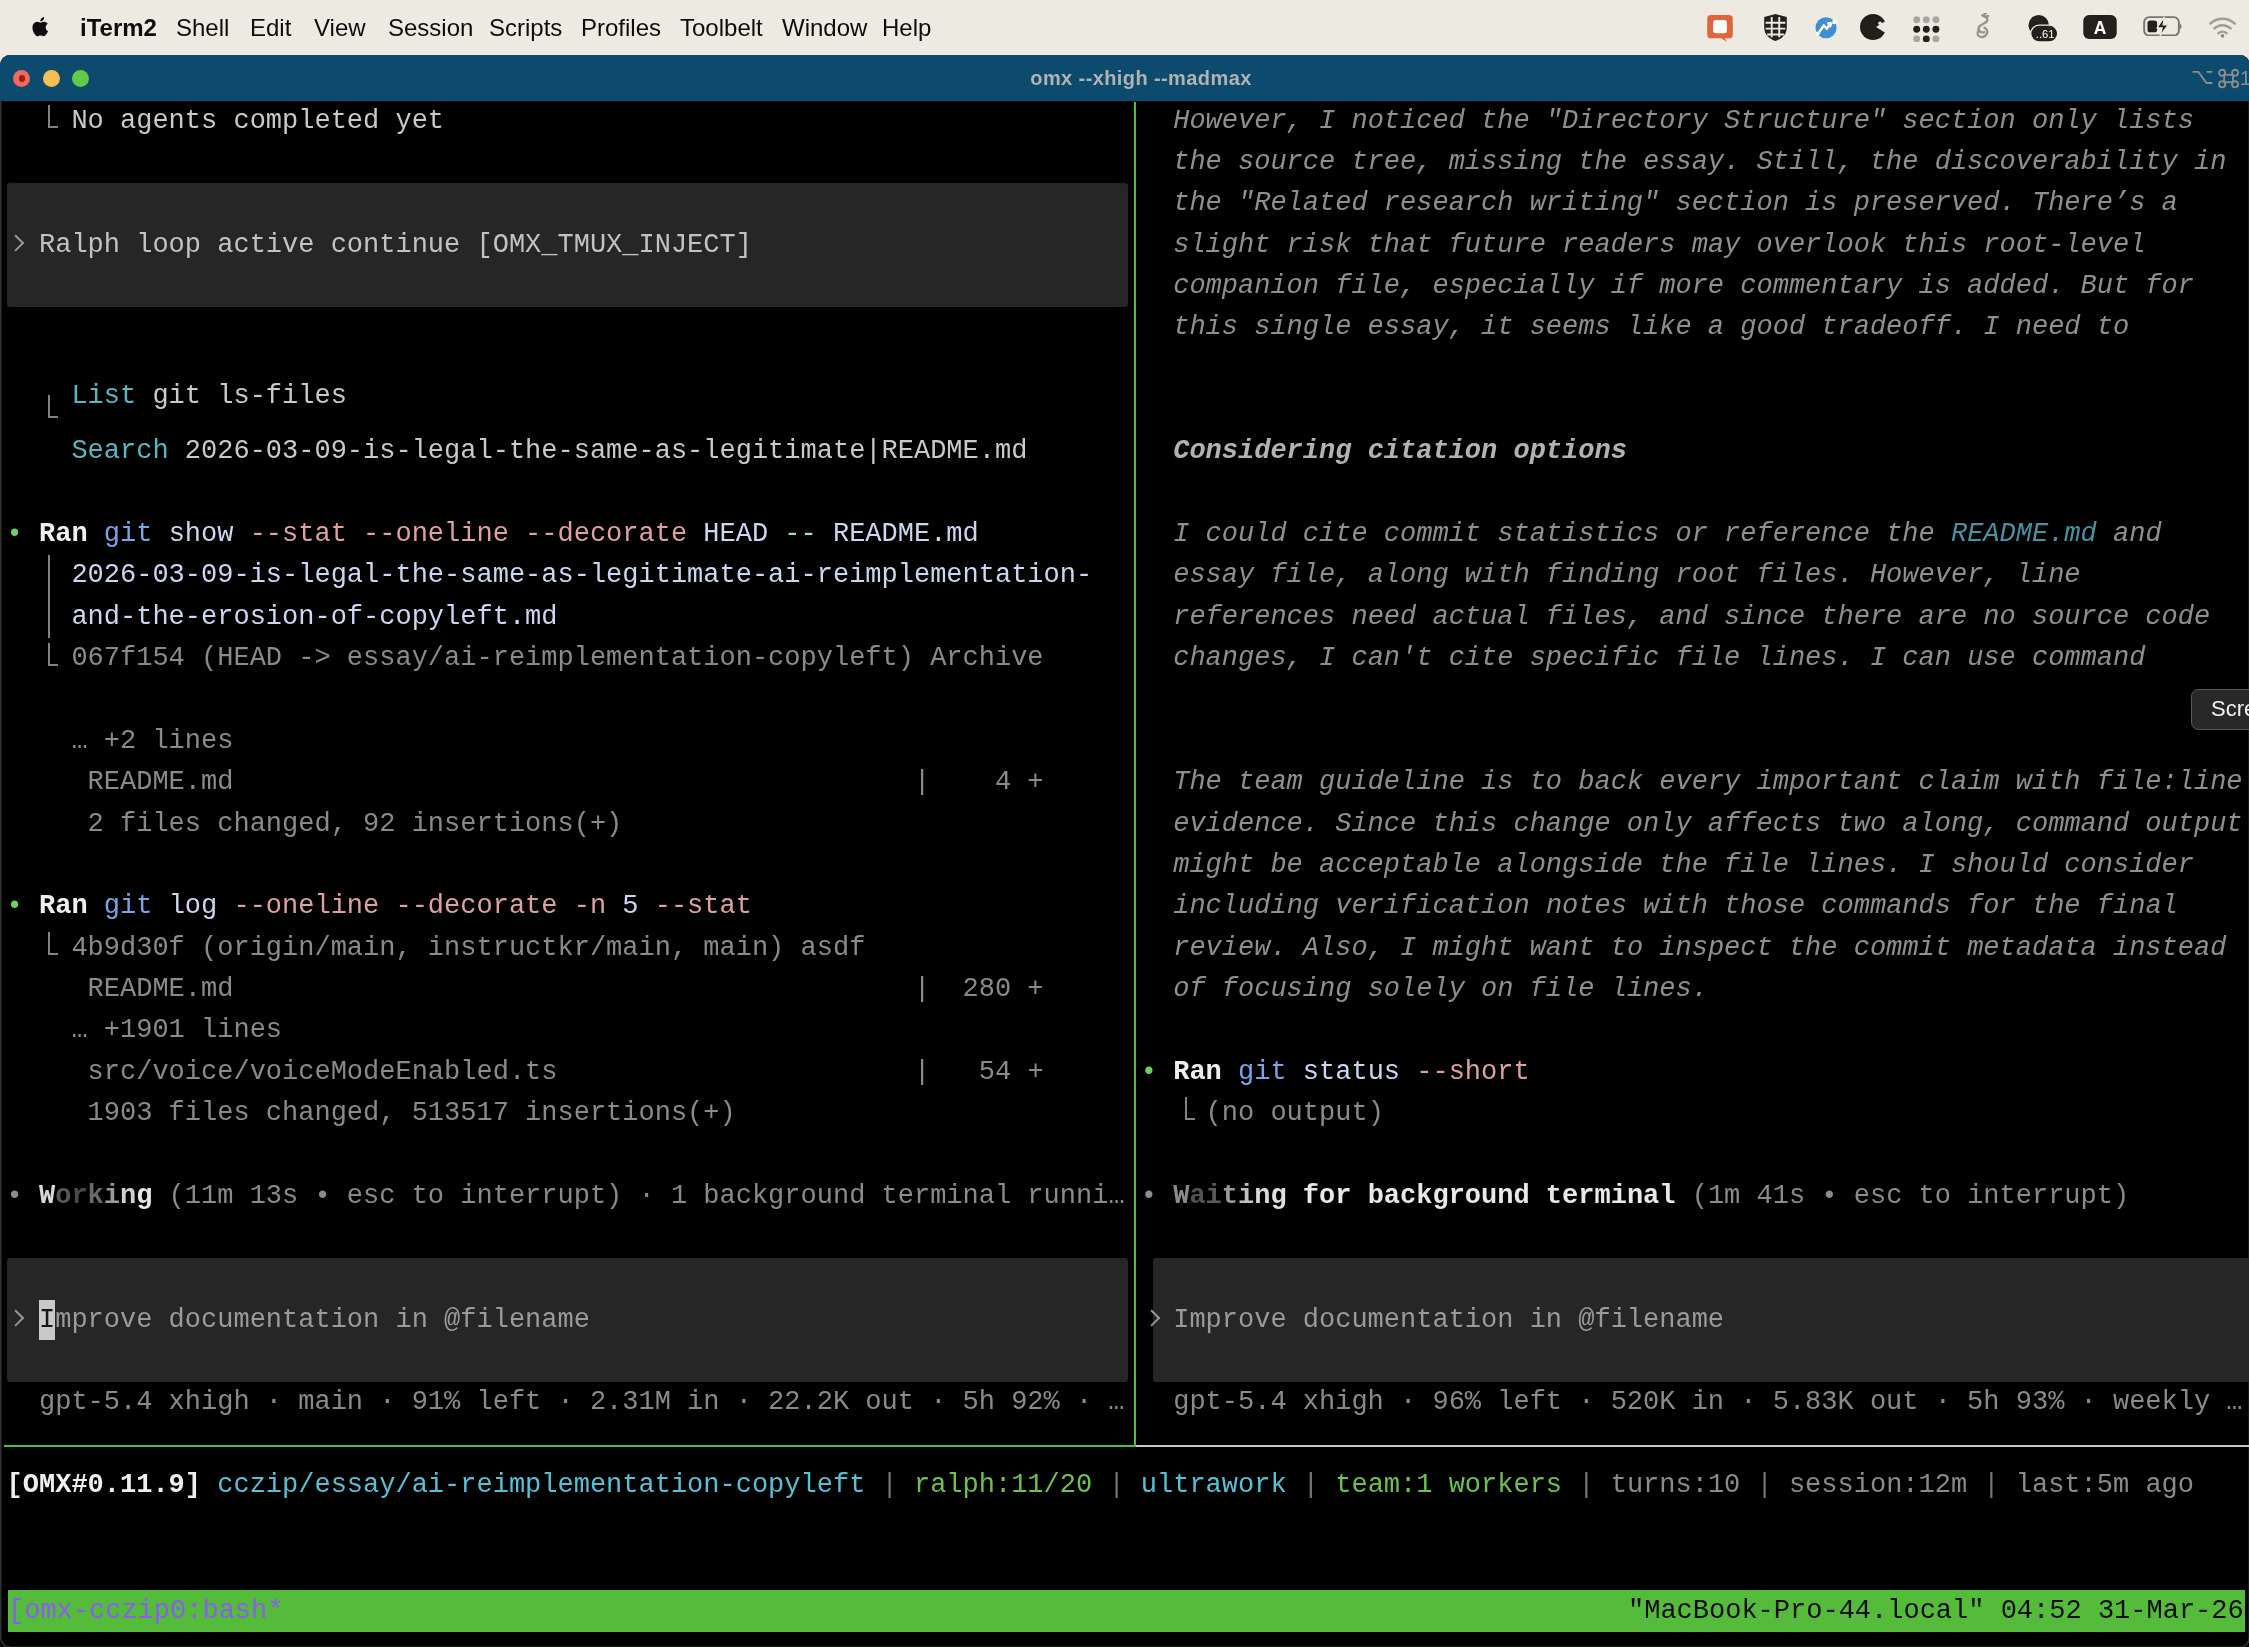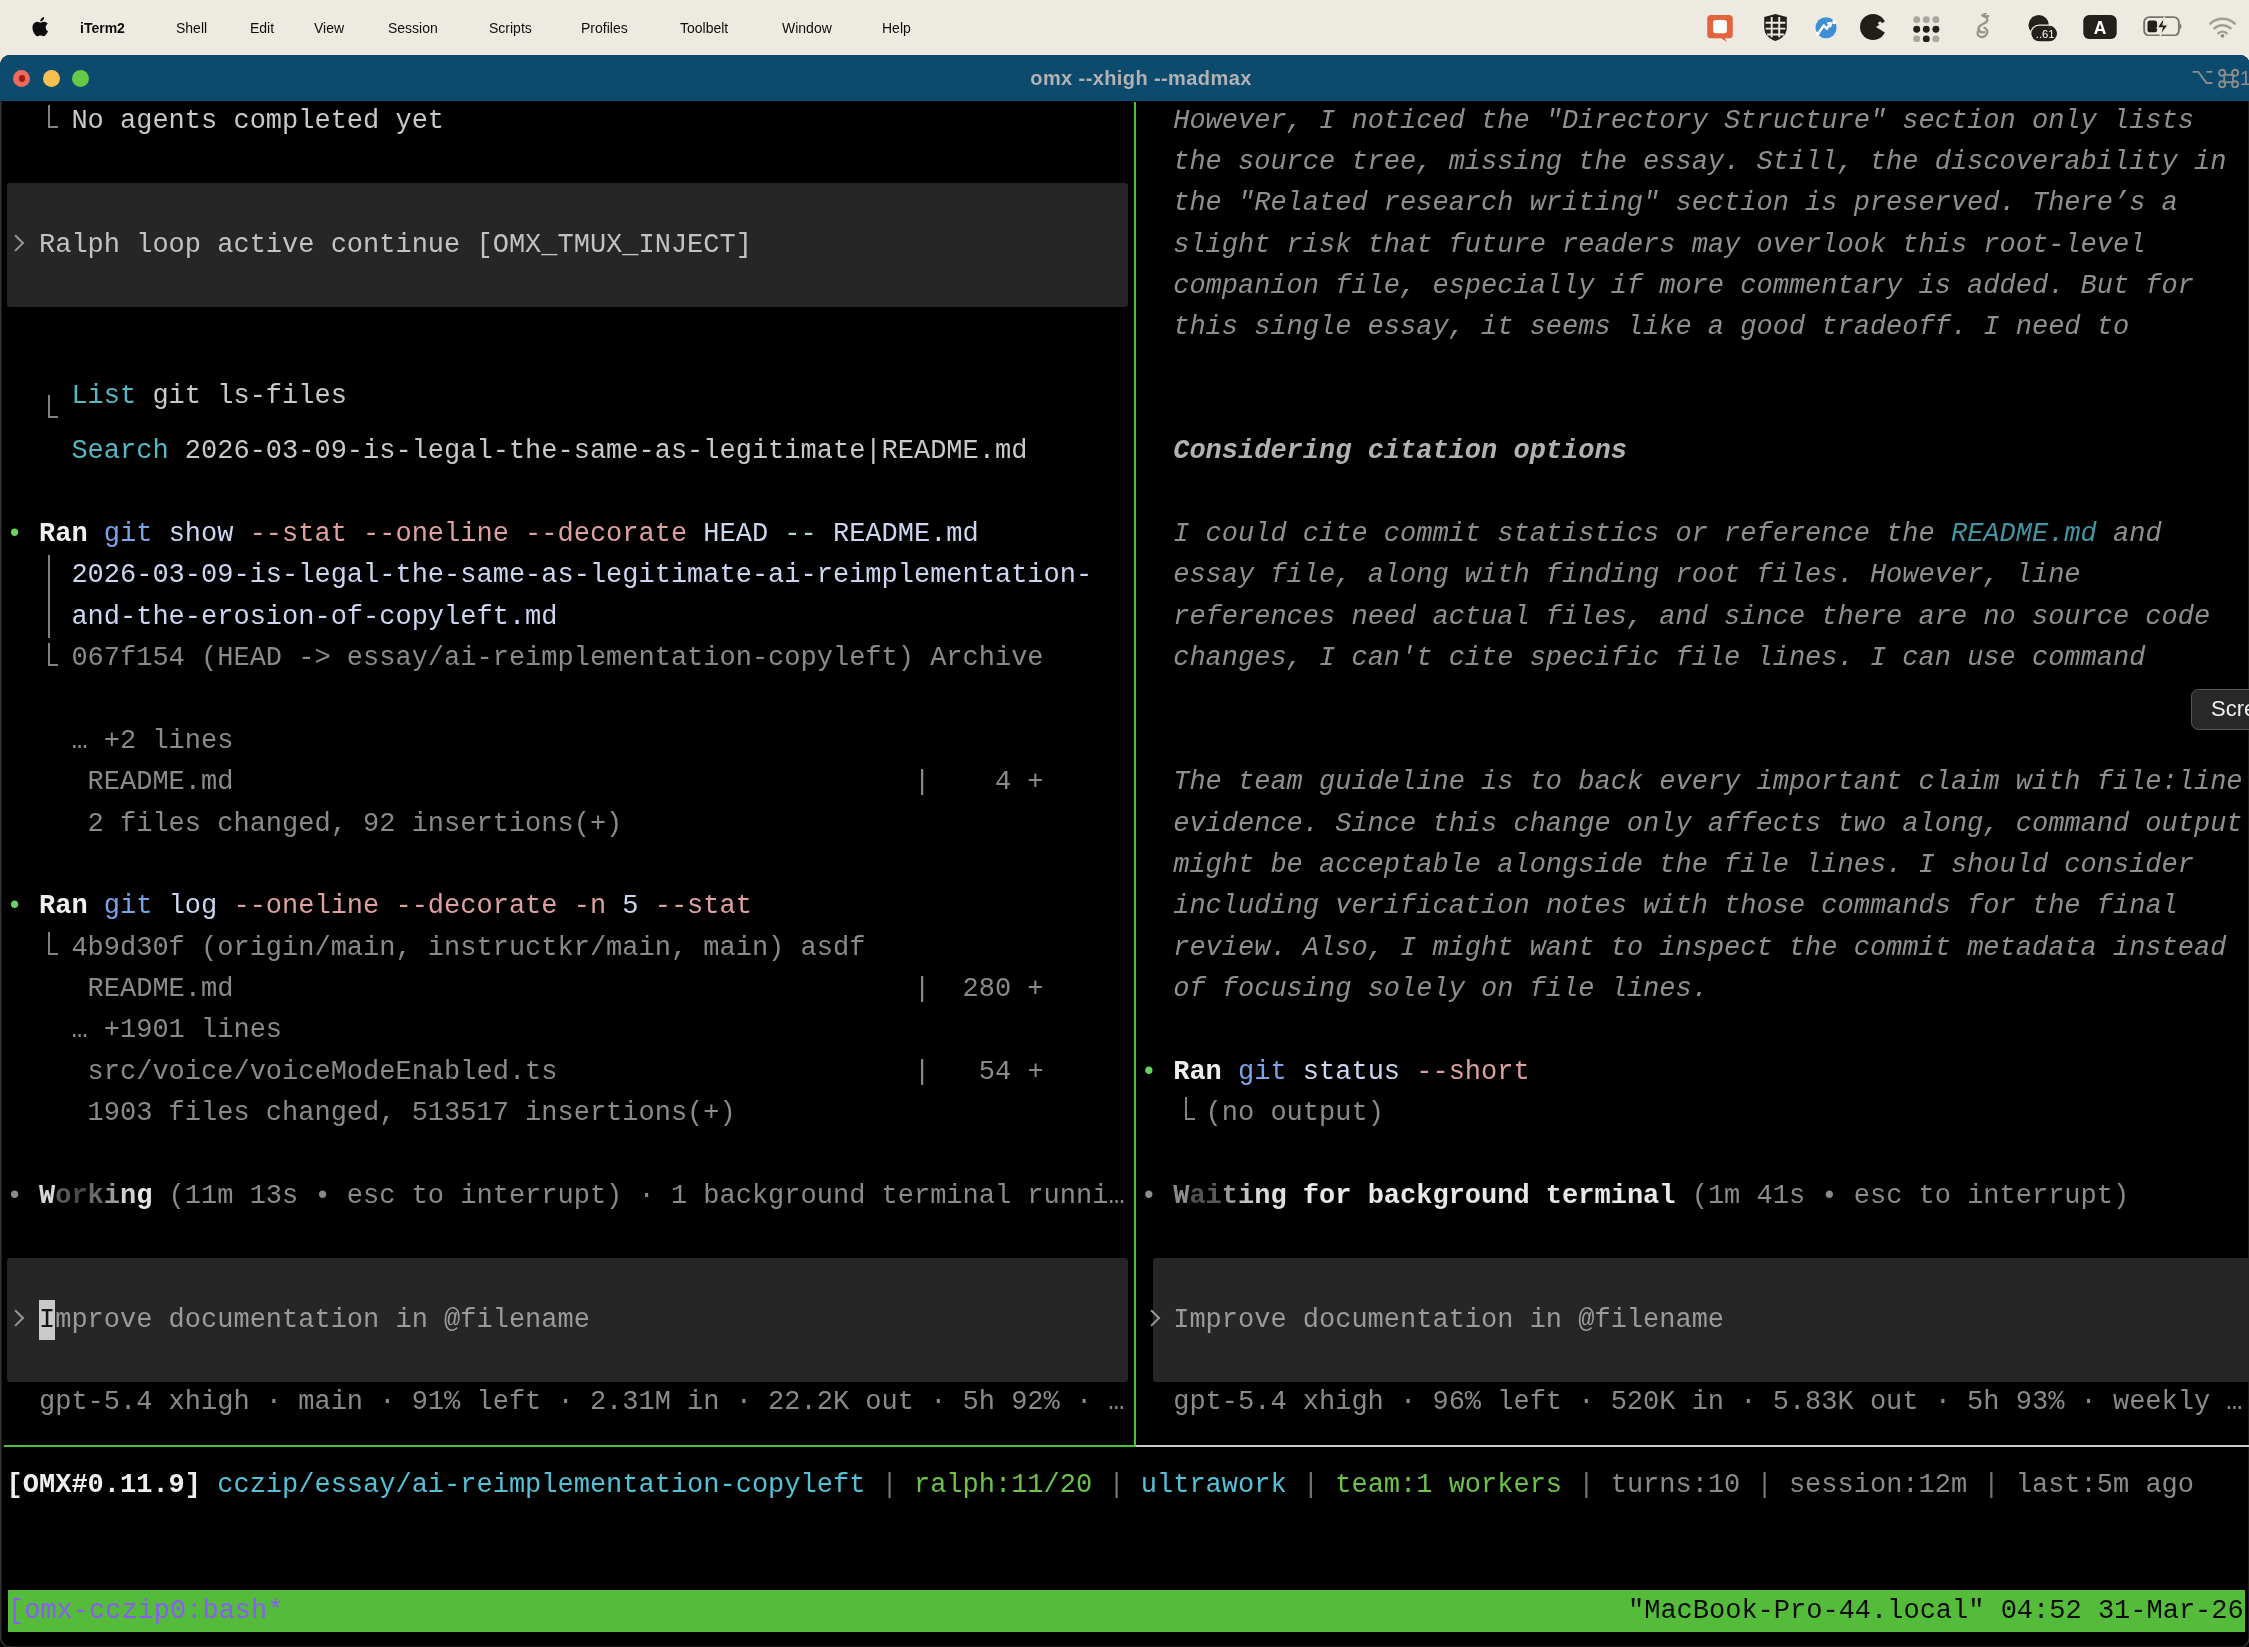--- a/index.html
+++ b/index.html
@@ -1,17 +1,17 @@
 <!DOCTYPE html>
 <html style="font-size:11.8px"><head><meta charset="utf-8"><style>
 html,body{margin:0;padding:0;background:#000;}
 body{width:2250px;height:1648px;position:relative;overflow:hidden;
   font-family:"Liberation Sans",sans-serif;}
 .menubar{position:absolute;left:0;top:0;width:2250px;height:71px;background:#edeae1;}
-.mi{position:absolute;top:0;height:55px;line-height:56px;font-size:14px;color:#0d0d0d;}
+.mi{position:absolute;top:0;height:55px;line-height:56px;font-size:24px;color:#0d0d0d;}
 .ic{position:absolute;}
 .window{position:absolute;left:0;top:55px;width:2250px;height:1593px;background:#000;
   border-radius:10.3px;overflow:hidden;box-shadow:inset 0 0 0 1.5px #343434;}
 .titlebar{position:absolute;left:0;top:0;width:2250px;height:46px;background:#0c4a6e;padding-left:32px;}
 .tl{position:absolute;top:14.8px;width:17px;height:17px;border-radius:50%;}
 .title{position:absolute;left:0;top:0;width:100%;height:46px;line-height:47px;
   text-align:center;font-size:20px;font-weight:bold;color:#b2b2b2;letter-spacing:0.4px;}
 pre.row{position:absolute;left:6.6px;margin:0;white-space:pre;
   font-family:"Liberation Mono",monospace;font-size:27px;line-height:41px;color:#c9c9c9;}
 .b{font-weight:bold;}

